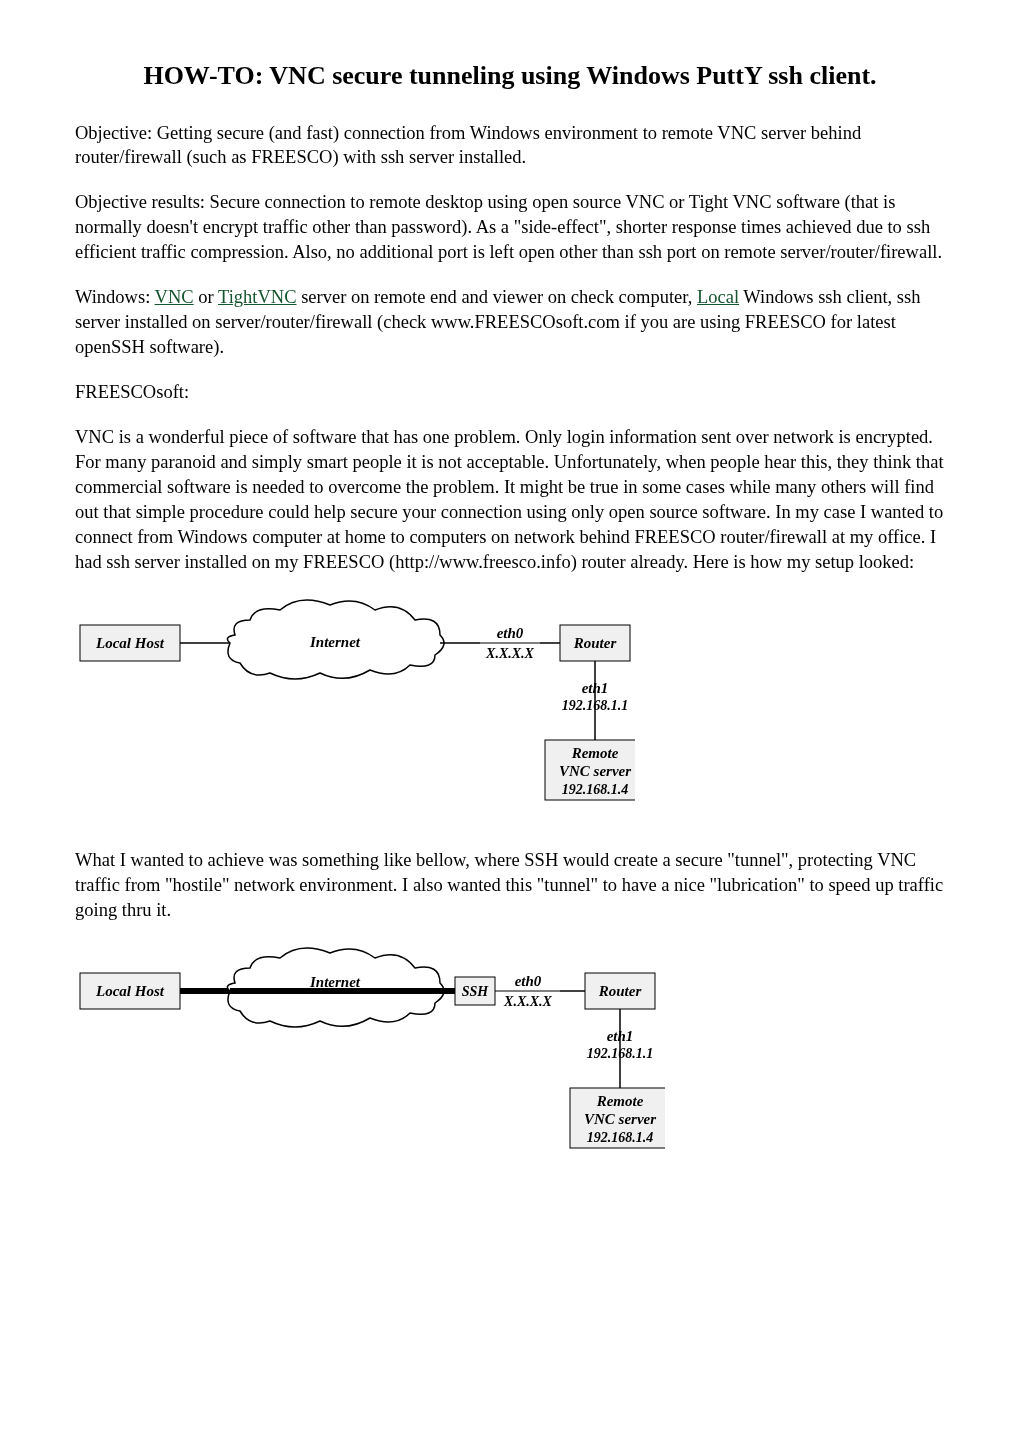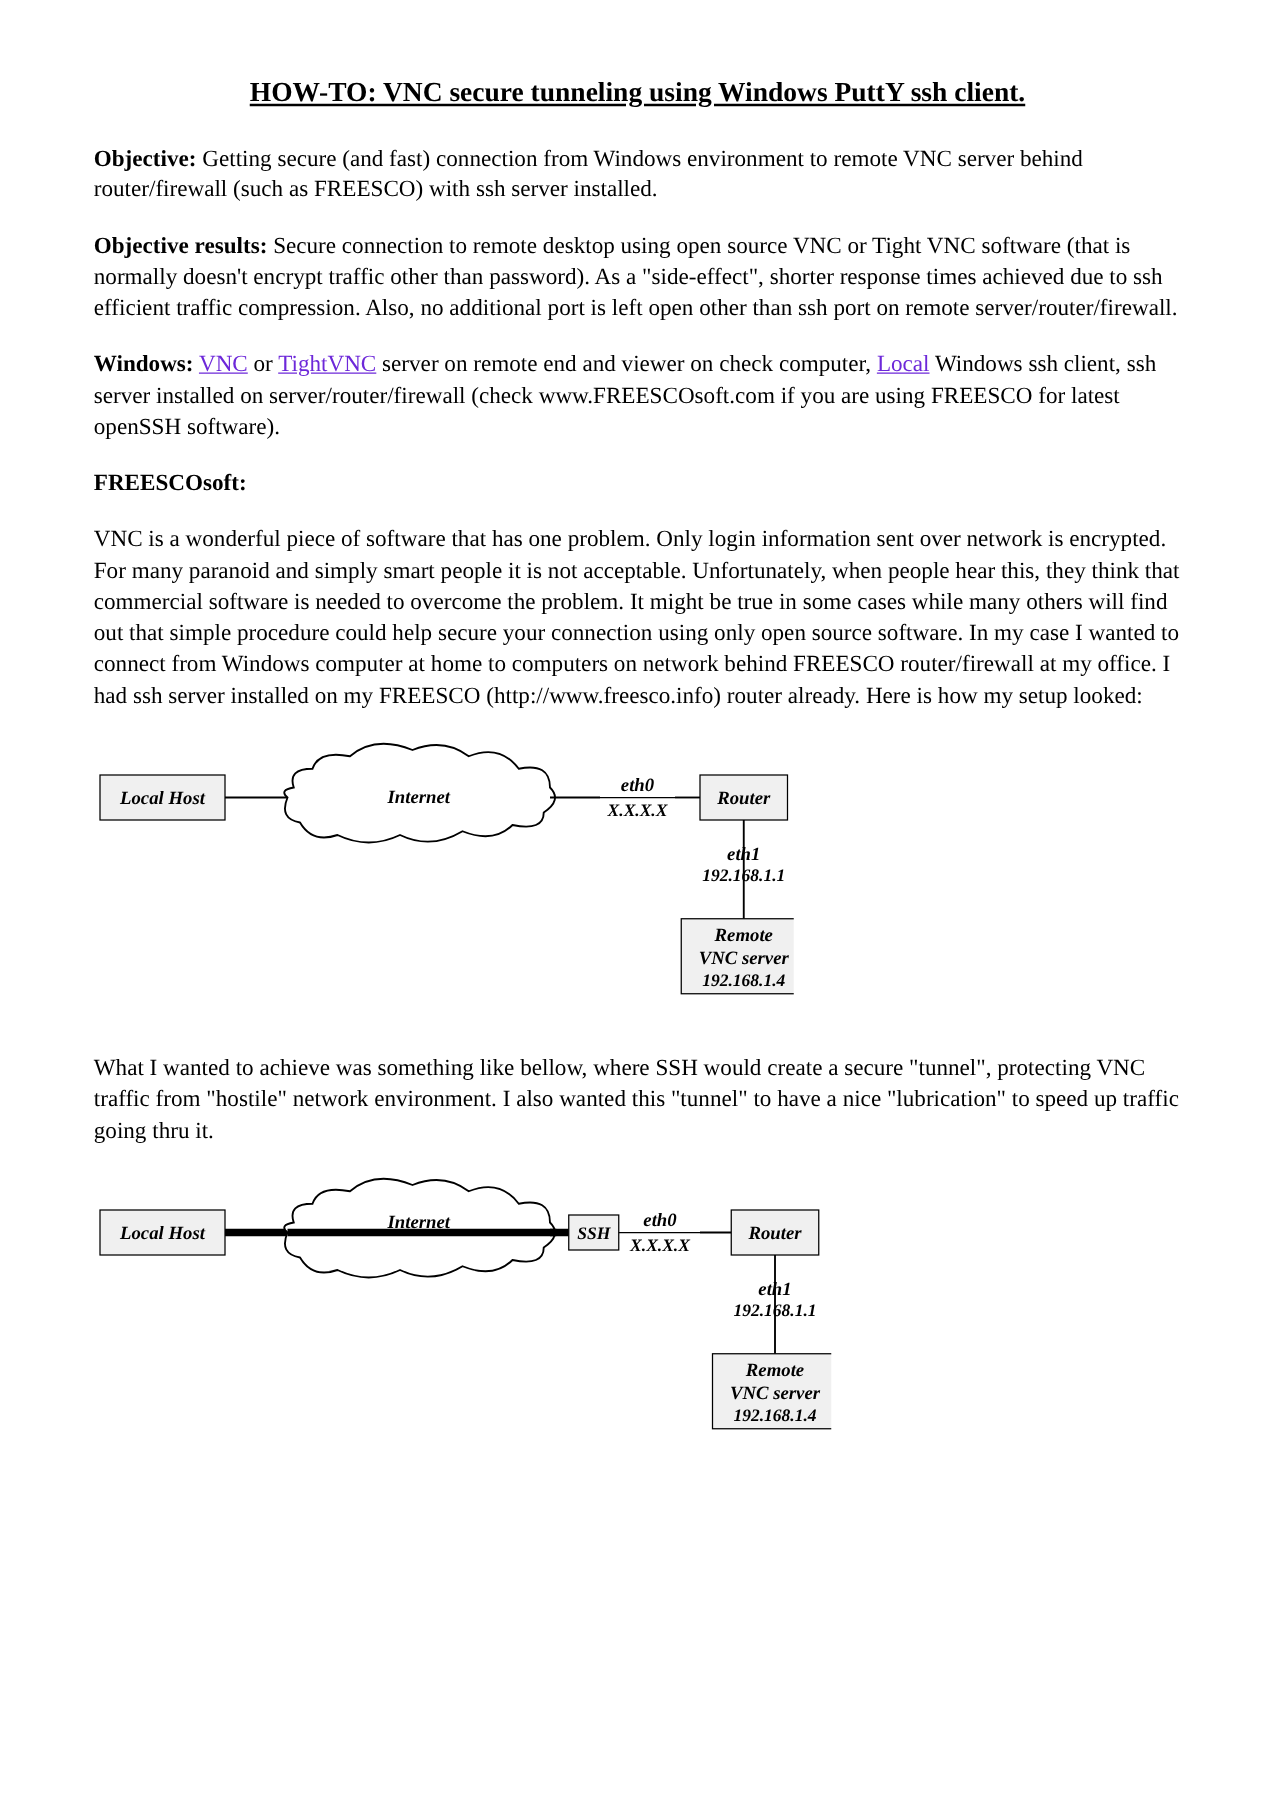--- a/index.html
+++ b/index.html
@@ -11,34 +11,33 @@
       font-family: "Times New Roman", Times, serif;
       background: #ffffff;
       padding: 60px 75px;
       width: 1020px;
       color: #000000;
       font-size: 18.5px;
       line-height: 1.35;
     }
     h1 {
       text-align: center;
-      font-size: 22px;
+      font-size: 26px;
       font-weight: bold;
       margin-bottom: 28px;
       line-height: 1.25;
-      text-decoration: underline;
     }
     p {
       margin-bottom: 20px;
     }
     .section-label {
-      font-weight: bold;
+      font-weight: normal;
     }
     a {
-      color: #6d28d9;
+      color: #14532d;
       text-decoration: underline;
     }
     .diagram {
       margin: 12px 0 28px 0;
     }
     .diagram svg {
       display: block;
     }
   </style>
 </head>

